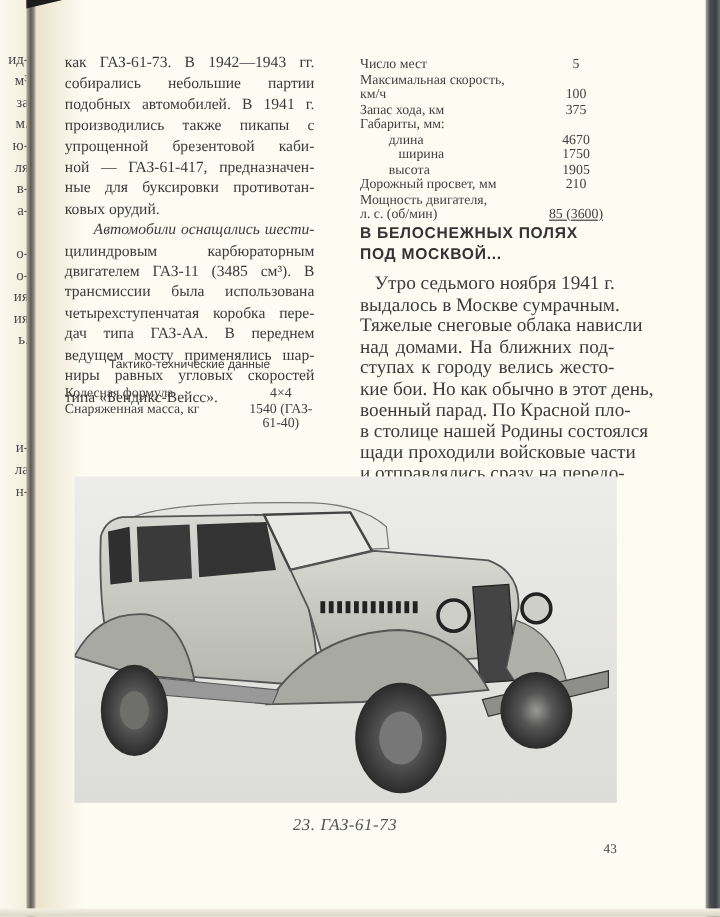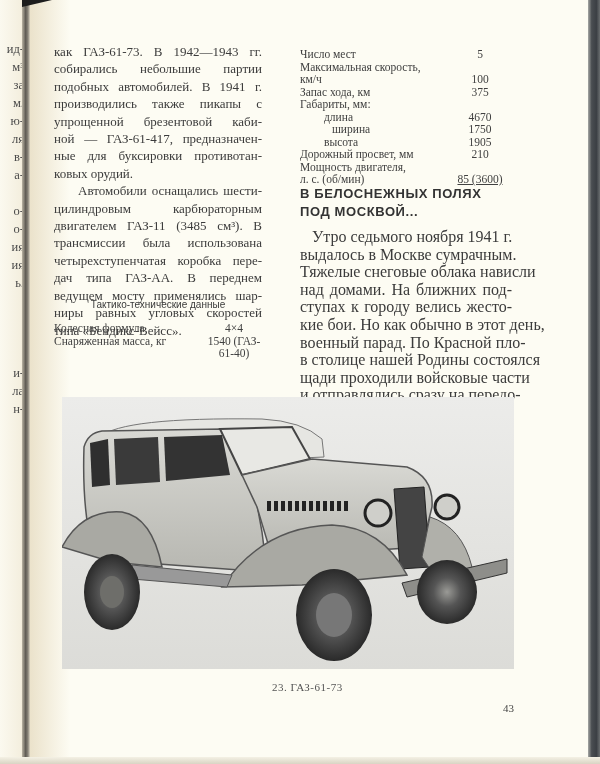--- a/index.html
+++ b/index.html
@@ -40,21 +40,21 @@
   .prev-lines div { white-space: nowrap; height: 18px; }
 
   
   .col-left {
     position: absolute; left: 54px; top: 43px; width: 208px;
     font-size: 13px; line-height: 17.4px; color: #3b3b3b;
     text-align: justify;
   }
   .para-line { display: block; text-align: justify; text-align-last: justify; white-space: nowrap; }
   .para-line.last { text-align-last: left; }
-  .indent { text-indent: 12px; }
+  .indent { text-indent: 12px; font-style: italic; }
 
   .spec-title {
     position: absolute; left: 54px; top: 299px; width: 208px; text-align: center;
     font-family: "Liberation Sans", "DejaVu Sans", sans-serif;
     font-weight: normal; font-size: 10px; color: #3a3a3a;
   }
   .spec-table { position: absolute; font-size: 11.5px; line-height: 12.5px; color: #404040; }
   .spec-row { position: relative; height: 12.5px; }
   .spec-label { position: absolute; left: 0; white-space: nowrap; }
   .spec-value { position: absolute; text-align: center; white-space: nowrap; }
@@ -69,22 +69,22 @@
     font-weight: bold; font-size: 13px; line-height: 18px; letter-spacing: 0.6px; color: #333;
   }
 
   
   .photo {
     position: absolute; left: 62px; top: 397px; width: 452px; height: 272px;
     background: linear-gradient(180deg, #ececea 0%, #e3e3e0 55%, #dcdcd8 100%);
     overflow: hidden;
   }
   .caption {
-    position: absolute; left: 272px; top: 681px;
-    font-size: 11px; letter-spacing: 0.5px; color: #555;
+    position: absolute; left: 244px; top: 681px;
+    font-style: italic; font-size: 14px; letter-spacing: 0.5px; color: #555;
   }
   .page-number {
     position: absolute; left: 503px; top: 702px; font-size: 11px; color: #444;
   }
 </style>
 </head>
 <body>
 
 <div class="prev-page">
   <div class="prev-lines">

